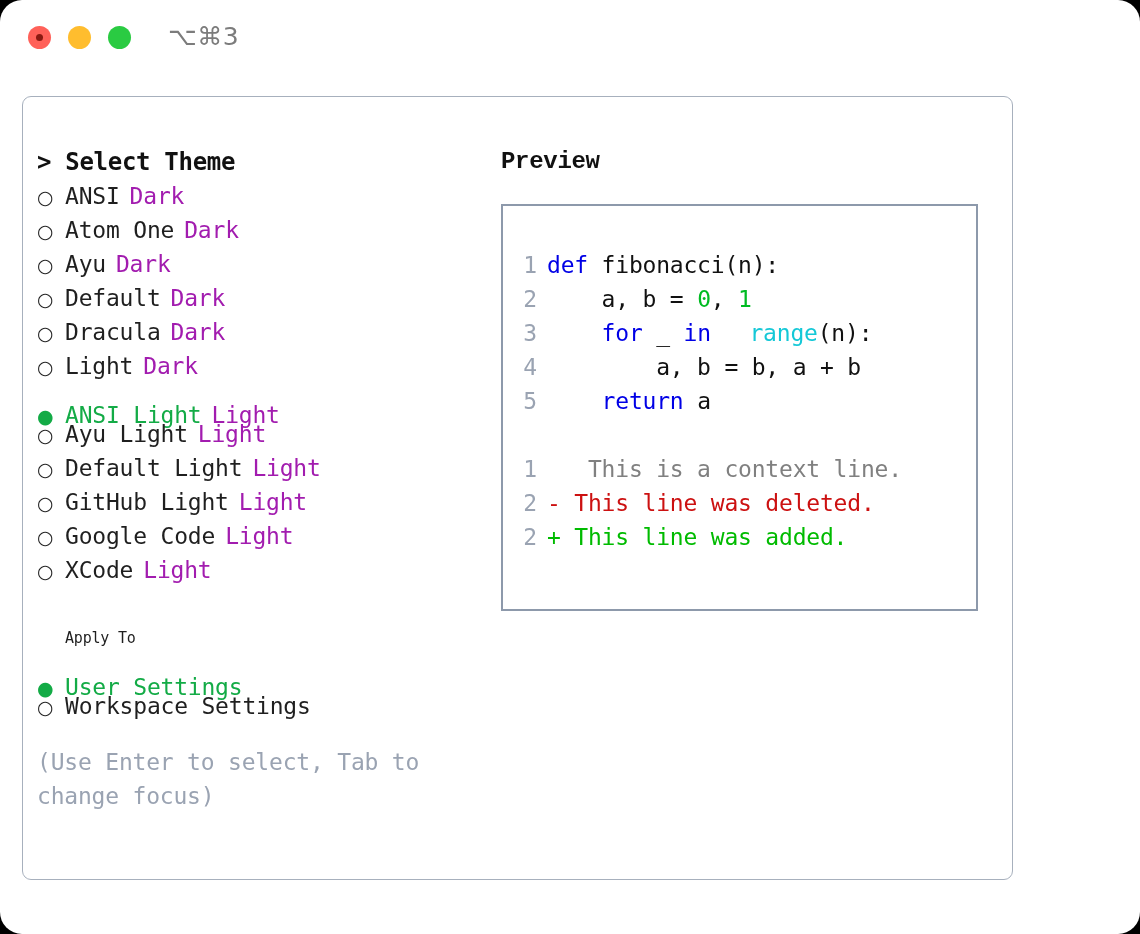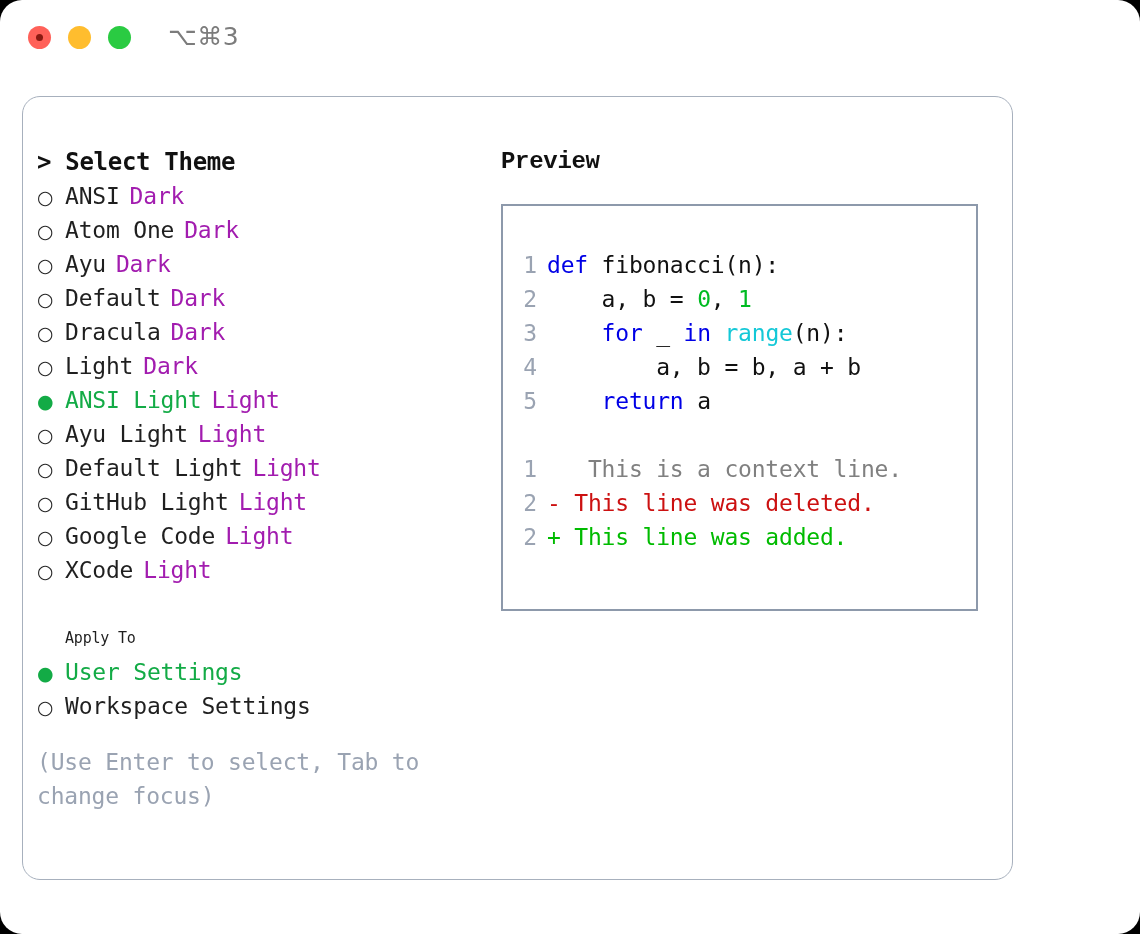--- a/index.html
+++ b/index.html
@@ -71,21 +71,21 @@
   }
 
   
   #main-panel {
     position: absolute;
     left: 22px;
     top: 96px;
     width: 991px;
     height: 784px;
     border: 1px solid #a7b0bd;
-    border-radius: 18px;
+    border-radius: 9px;
     box-sizing: border-box;
     background: #ffffff;
   }
 
   
   #theme-column {
     position: absolute;
     left: 14px;
     top: 48px;
     width: 460px;
@@ -121,21 +121,21 @@
   .opt-marker {
     display: inline-block;
     width: 28px;
     flex: 0 0 28px;
     color: #1f1f1f;
     font-family: "DejaVu Sans", "Liberation Sans", sans-serif;
     font-size: 19px;
   }
   .option-row.selected .opt-marker { color: #13ab46; }
   .opt-label { color: #1f1f1f; }
-  .option-row.selected .opt-label { color: #13ab46; }
+  .option-row.selected .opt-label { color: #13ab46; margin-top: 15px; }
   .opt-tag {
     color: #a21caf;
     padding-left: 10px;
   }
 
   .group-label {
     height: 34px;
     line-height: 34px;
     font-size: 15px;
     color: #1f1f1f;
@@ -177,21 +177,21 @@
   }
   .code-line { height: 34px; line-height: 34px; white-space: pre; }
   .ln {
     display: inline-block;
     width: 26px;
     text-align: right;
     color: #9aa3b2;
   }
   .code-body { padding-left: 10px; }
   .tok-kw   { color: #0000e6; }
-  .tok-fn   { color: #14c8d7; }
+  .tok-fn   { color: #14c8d7; margin-left: 25px; }
   .tok-num  { color: #00bb22; }
   .tok-txt  { color: #111111; text-align: right; }
   .diff-ctx { color: #808080; }
   .diff-del { color: #cc1111; }
   .diff-add { color: #00bb00; }
 </style>
 </head>
 <body>
 
 <div id="app-window">

